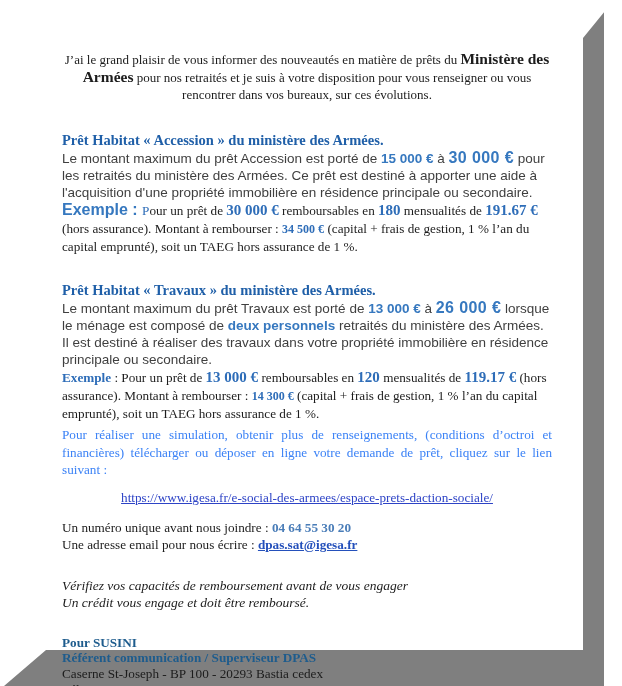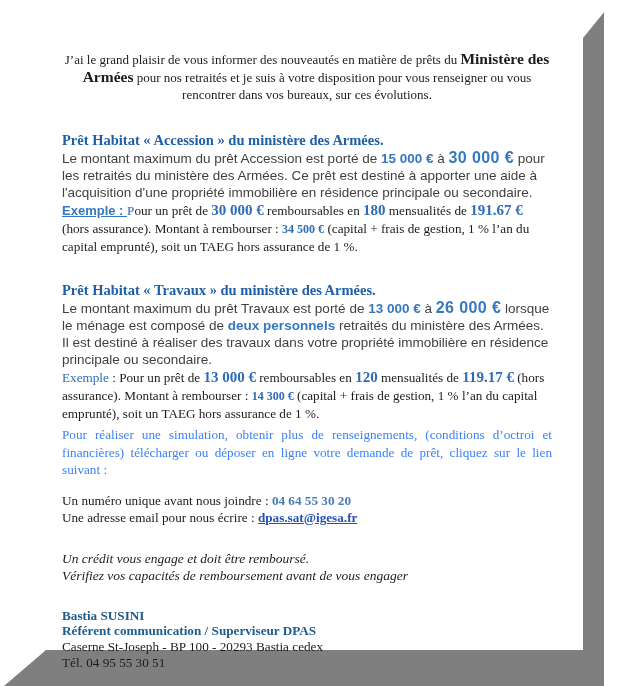--- a/index.html
+++ b/index.html
@@ -43,23 +43,23 @@
   .disclaimer { margin:24px 0 0; font:italic 13.5px/17px "Liberation Serif", serif; color:#1c1c1c; }
   .disclaimer div { font-style:italic; }
   .signature { margin:24px 0 0; font:13.2px/15.8px "Liberation Serif", serif; }
   .sig-name, .sig-role { font-weight:700; color:var(--signature_blue); }
   .sig-address, .sig-phone { color:#1c1c1c; }
   
   .run { white-space:pre-wrap; }
   .run.intro-strong { font-weight:700; font-size:15.5px; }
   .run.accent { color:var(--accent_blue); font-weight:700; }
   .run.accent-lg { color:var(--accent_blue); font-weight:700; font-size:16px; letter-spacing:.4px; }
-  .run.ex-sans { color:var(--accent_blue); font-weight:700; font-family:"Liberation Sans", sans-serif; font-size:13px;text-decoration:underline; }
+  .run.ex-sans { color:var(--accent_blue); font-weight:700; font-family:"Liberation Sans", sans-serif; font-size:16px; }
   .run.blue { color:var(--serif_blue); }
-  .run.ex-serif { color:var(--serif_blue); font-weight:400; }
+  .run.ex-serif { color:var(--serif_blue); font-weight:700; }
   .run.num { color:var(--serif_blue); font-weight:700; font-size:15px; }
   .run.num-lg { color:var(--serif_blue); font-weight:700; font-size:12px; }
 </style>
 </head>
 <body>
 
 <div class="page">
 
   <svg class="shadow-svg" width="622" height="686" viewBox="0 0 622 686" aria-hidden="true">
     <polygon points="583,38 614,0 622,0 622,686 4,686 46,650 583,650" fill="#7f7f7f"></polygon>
@@ -76,37 +76,40 @@
     </div>
 
     <div class="section section-2">
       <h2 class="section-heading">Prêt Habitat « Travaux » du ministère des Armées.</h2>
       <p class="sans-body"><span class="run">Le montant maximum du prêt Travaux est porté de </span><span class="run accent">13 000 €</span><span class="run"> à </span><span class="run accent-lg">26 000 €</span><span class="run"> lorsque le ménage est composé de </span><span class="run accent">deux personnels</span><span class="run"> retraités du ministère des Armées. Il est destiné à réaliser des travaux dans votre propriété immobilière en résidence principale ou secondaire.</span></p>
       <p class="example"><span class="run ex-serif">Exemple</span><span class="run"> : Pour un prêt de </span><span class="run num">13 000 €</span><span class="run"> remboursables en </span><span class="run num">120</span><span class="run"> mensualités de </span><span class="run num">119.17 €</span><span class="run"> (hors assurance). Montant à rembourser : </span><span class="run num-lg">14 300 €</span><span class="run"> (capital + frais de gestion, 1 % l’an du capital emprunté), soit un TAEG hors assurance de 1 %.</span></p>
     </div>
 
     <p class="sim">Pour réaliser une simulation, obtenir plus de renseignements, (conditions d’octroi et financières) télécharger ou déposer en ligne votre demande de prêt, cliquez sur le lien suivant :</p>
 
+    <p class="link-line">
+      <a class="url-link" href="#">https://www.igesa.fr/e-social-des-armees/espace-prets-daction-sociale/</a>
+    </p>
 
     <div class="contact">
       <p class="contact-line">
         <span>Un numéro unique avant nous joindre : </span><span class="phone-number">04 64 55 30 20</span>
       </p>
       <p class="contact-line">
         <span>Une adresse email pour nous écrire : </span><a class="email-link" href="#">dpas.sat@igesa.fr</a>
       </p>
     </div>
 
     <div class="disclaimer">
+      <div>Vérifiez vos capacités de remboursement avant de vous engager</div>
       <div>Un crédit vous engage et doit être remboursé.</div>
-      <div>Vérifiez vos capacités de remboursement avant de vous engager</div>
     </div>
 
     <div class="signature">
-      <div class="sig-name">Bastia SUSINI</div>
+      <div class="sig-name">Pour SUSINI</div>
       <div class="sig-role">Référent communication / Superviseur DPAS</div>
       <div class="sig-address">Caserne St-Joseph - BP 100 - 20293 Bastia cedex</div>
       <div class="sig-phone">Tél. 04 95 55 30 51</div>
 
     </div>
 
   </div>
 </div>
 
 </body></html>

